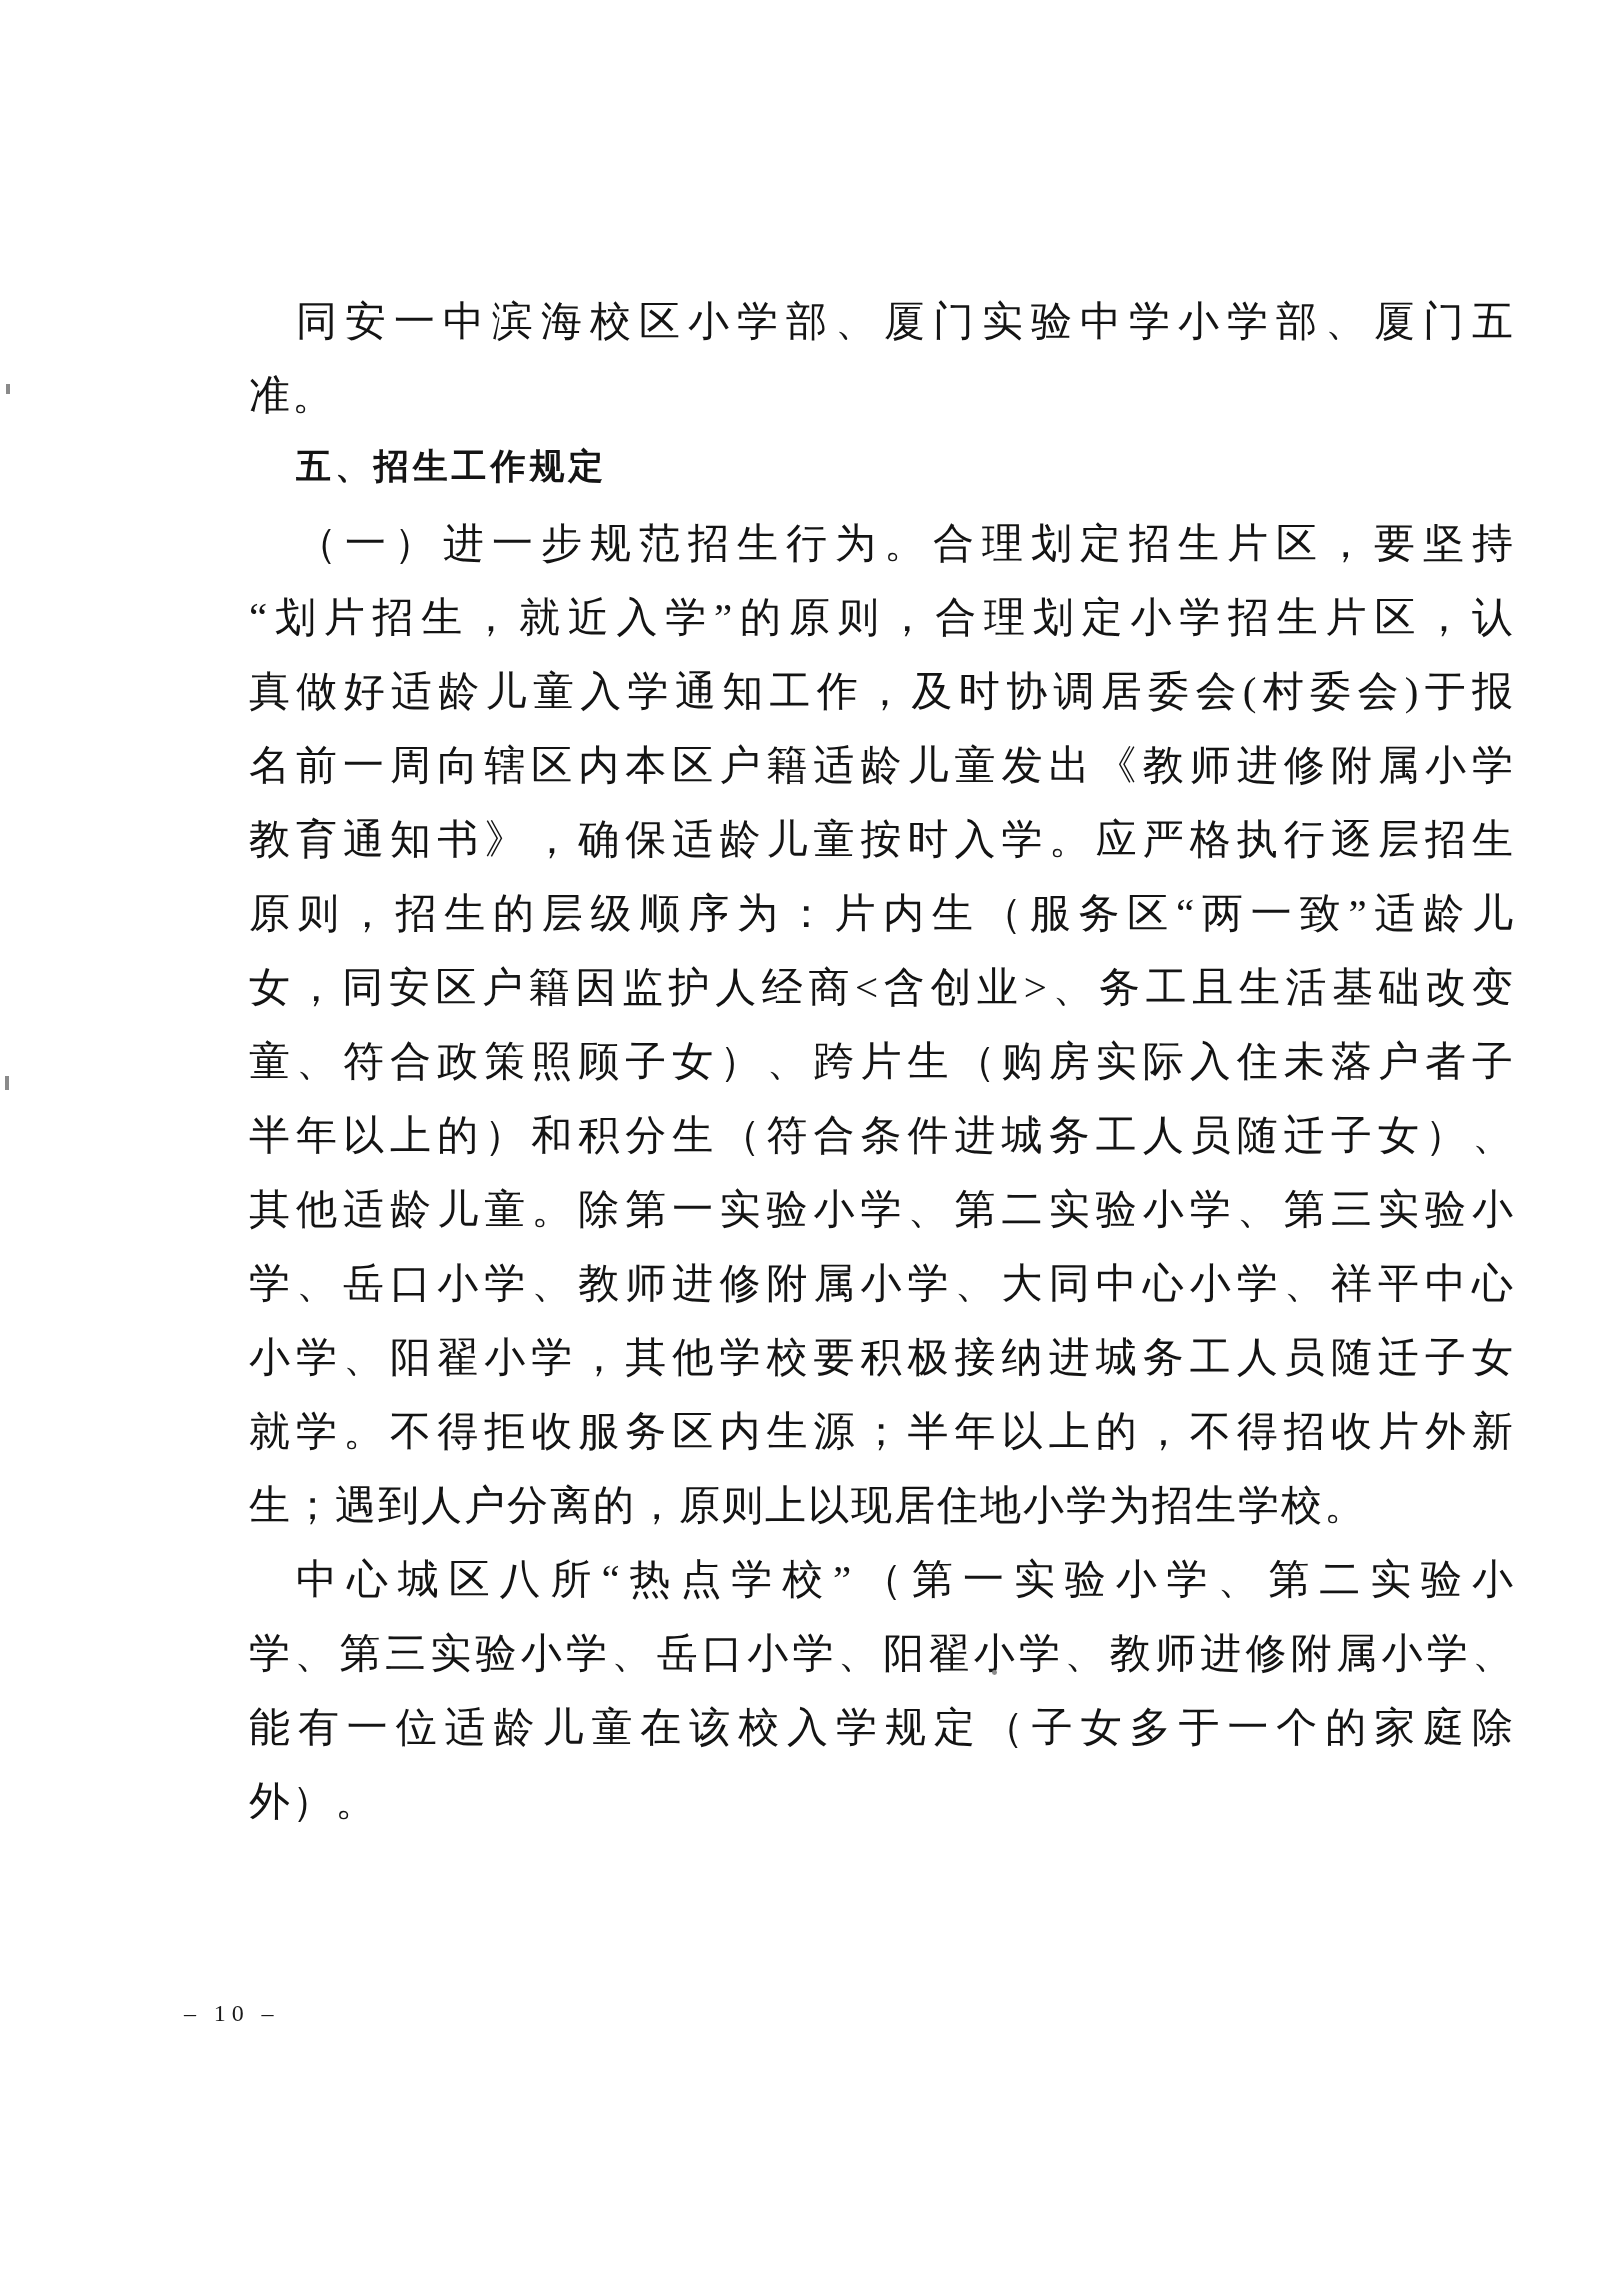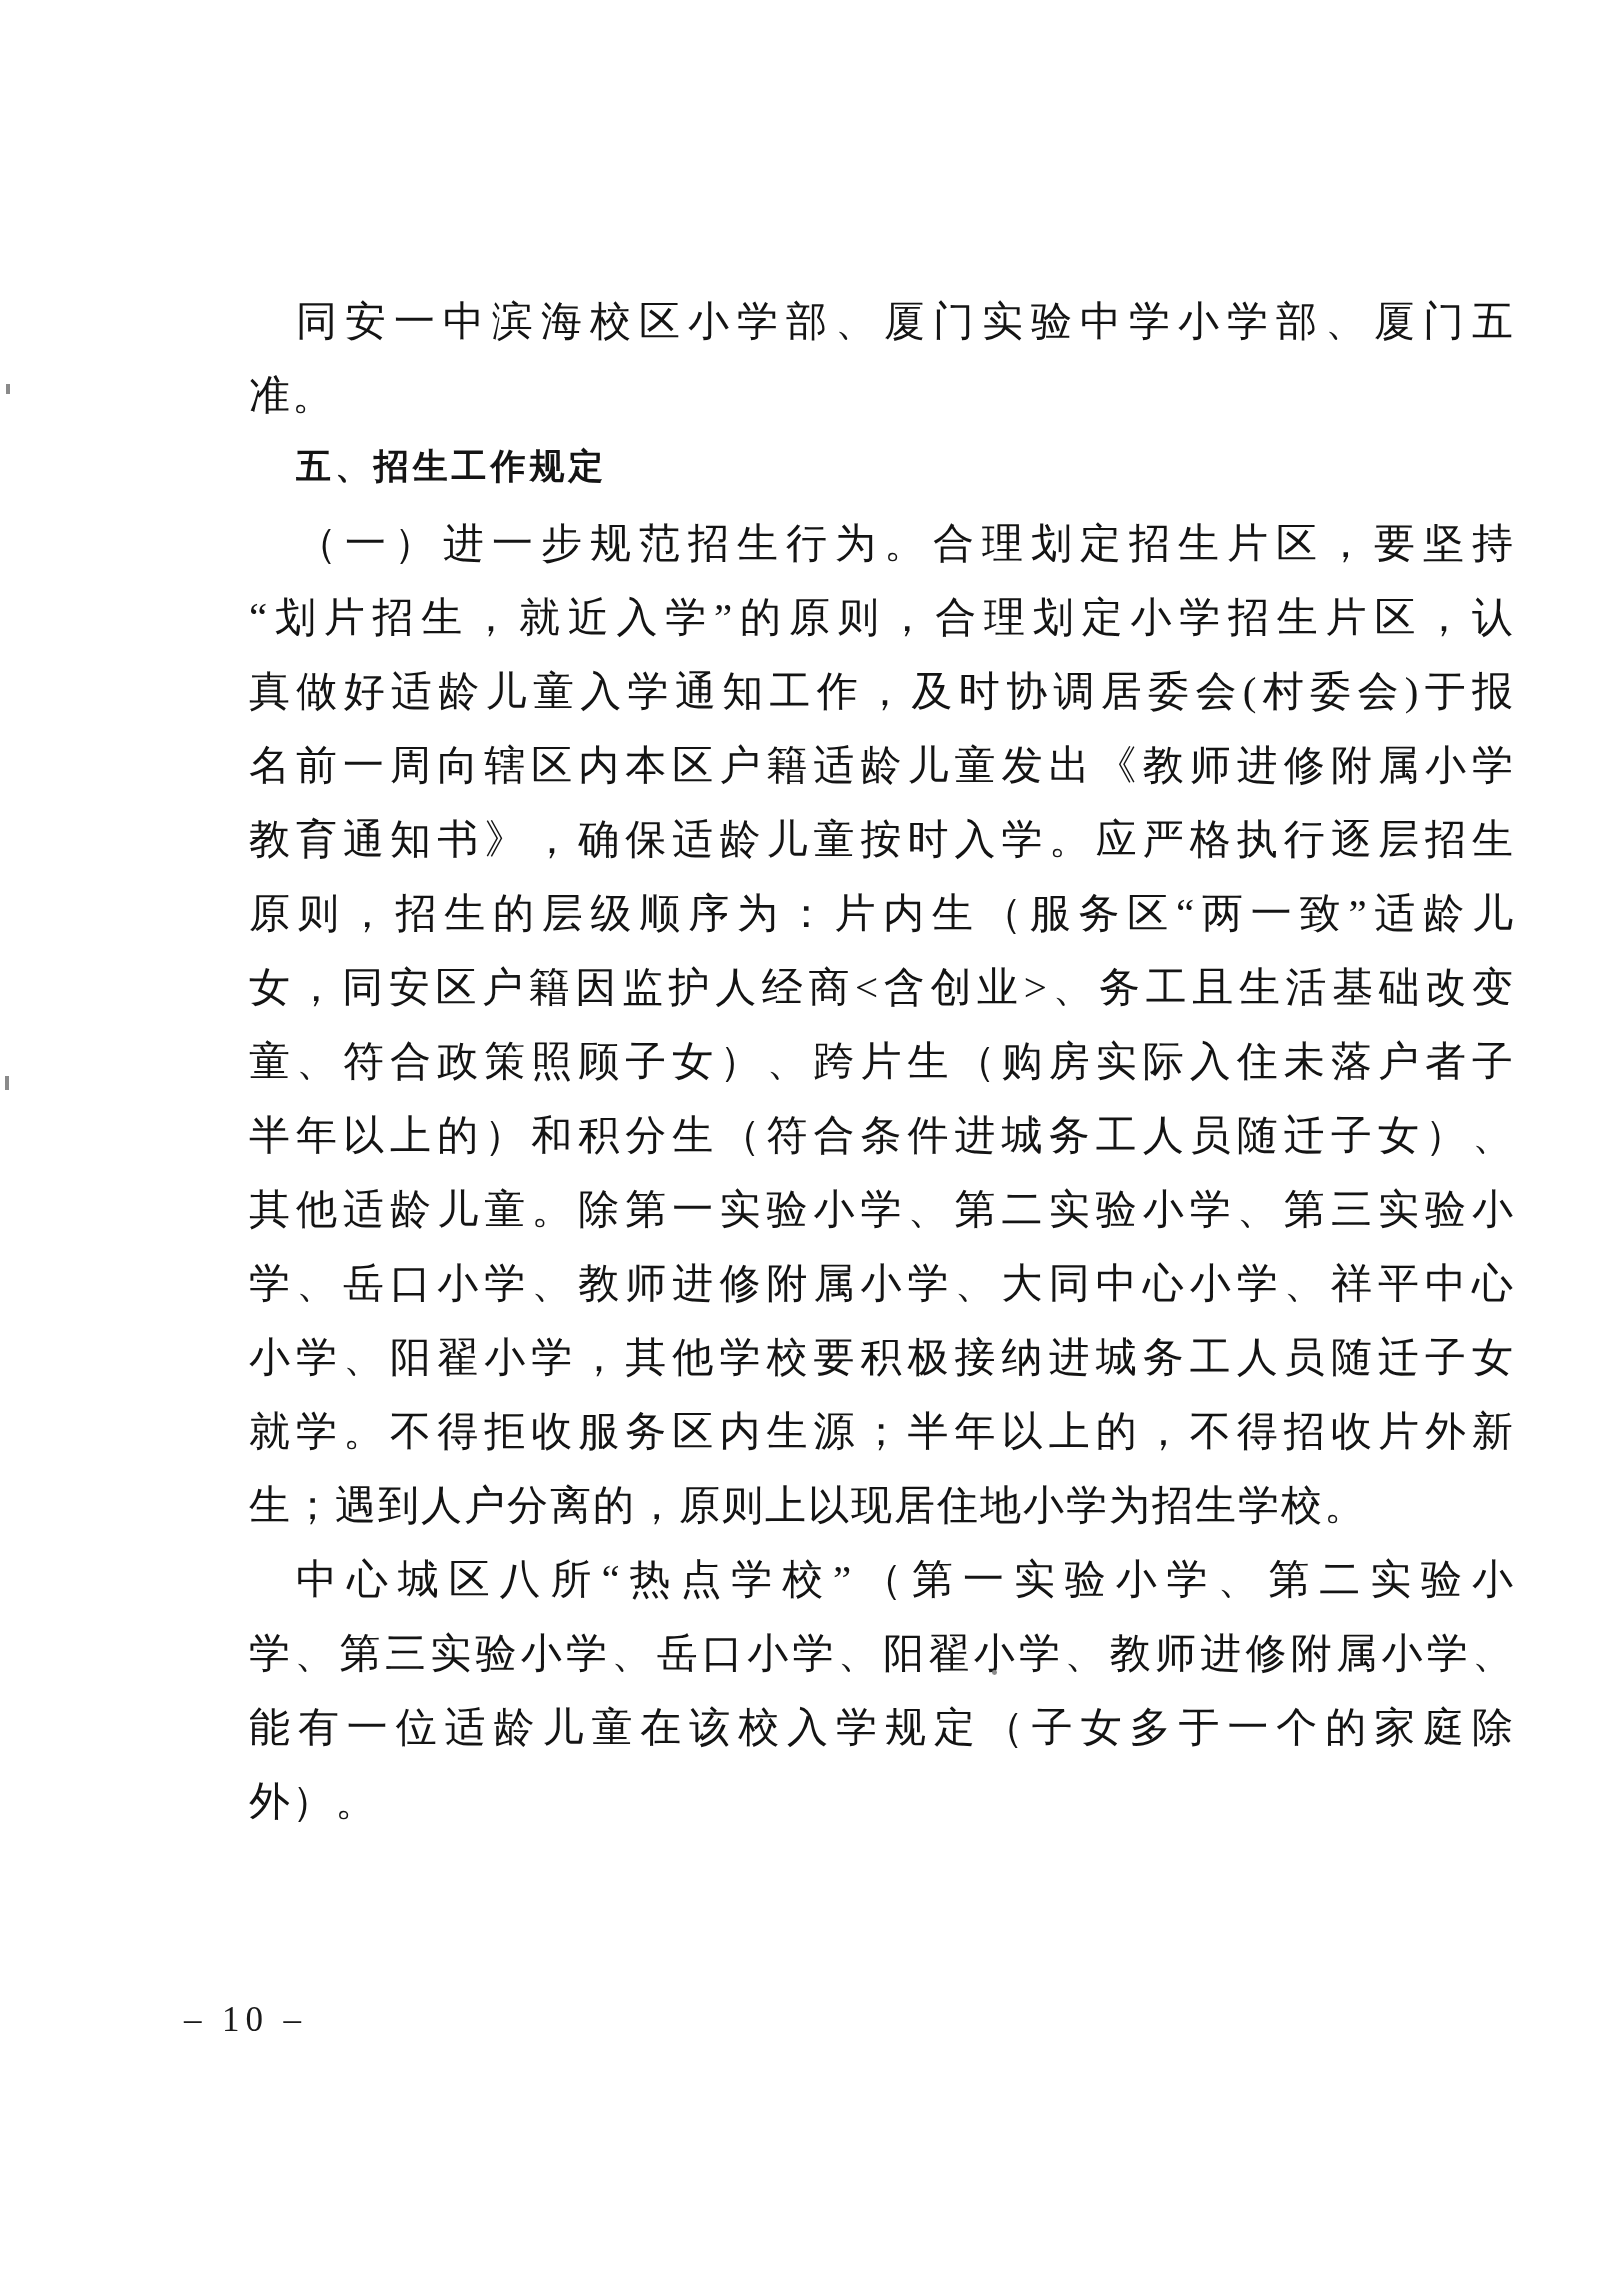--- a/index.html
+++ b/index.html
@@ -41,21 +41,21 @@
   .heading {
     font-family: Liberation Mono, monospace;
     font-weight: bold;
     font-size: 35px;
     letter-spacing: 3.9px;
   }
   .page-number {
     position: absolute;
     left: 184px;
     top: 2000px;
-    font-size: 35px;
+    font-size: 24px;
     letter-spacing: 5.9px;
     color: #1a1a1a;
     text-align: center;
   }
   .speck {
     position: absolute;
     background: #8a8a8a;
   }
   .speck-1 { left: 5.9px;  top: 384px;  width: 3.9px; height: 9.8px; }
   .speck-2 { left: 4.9px;  top: 1076px; width: 3.9px; height: 13.7px; }

